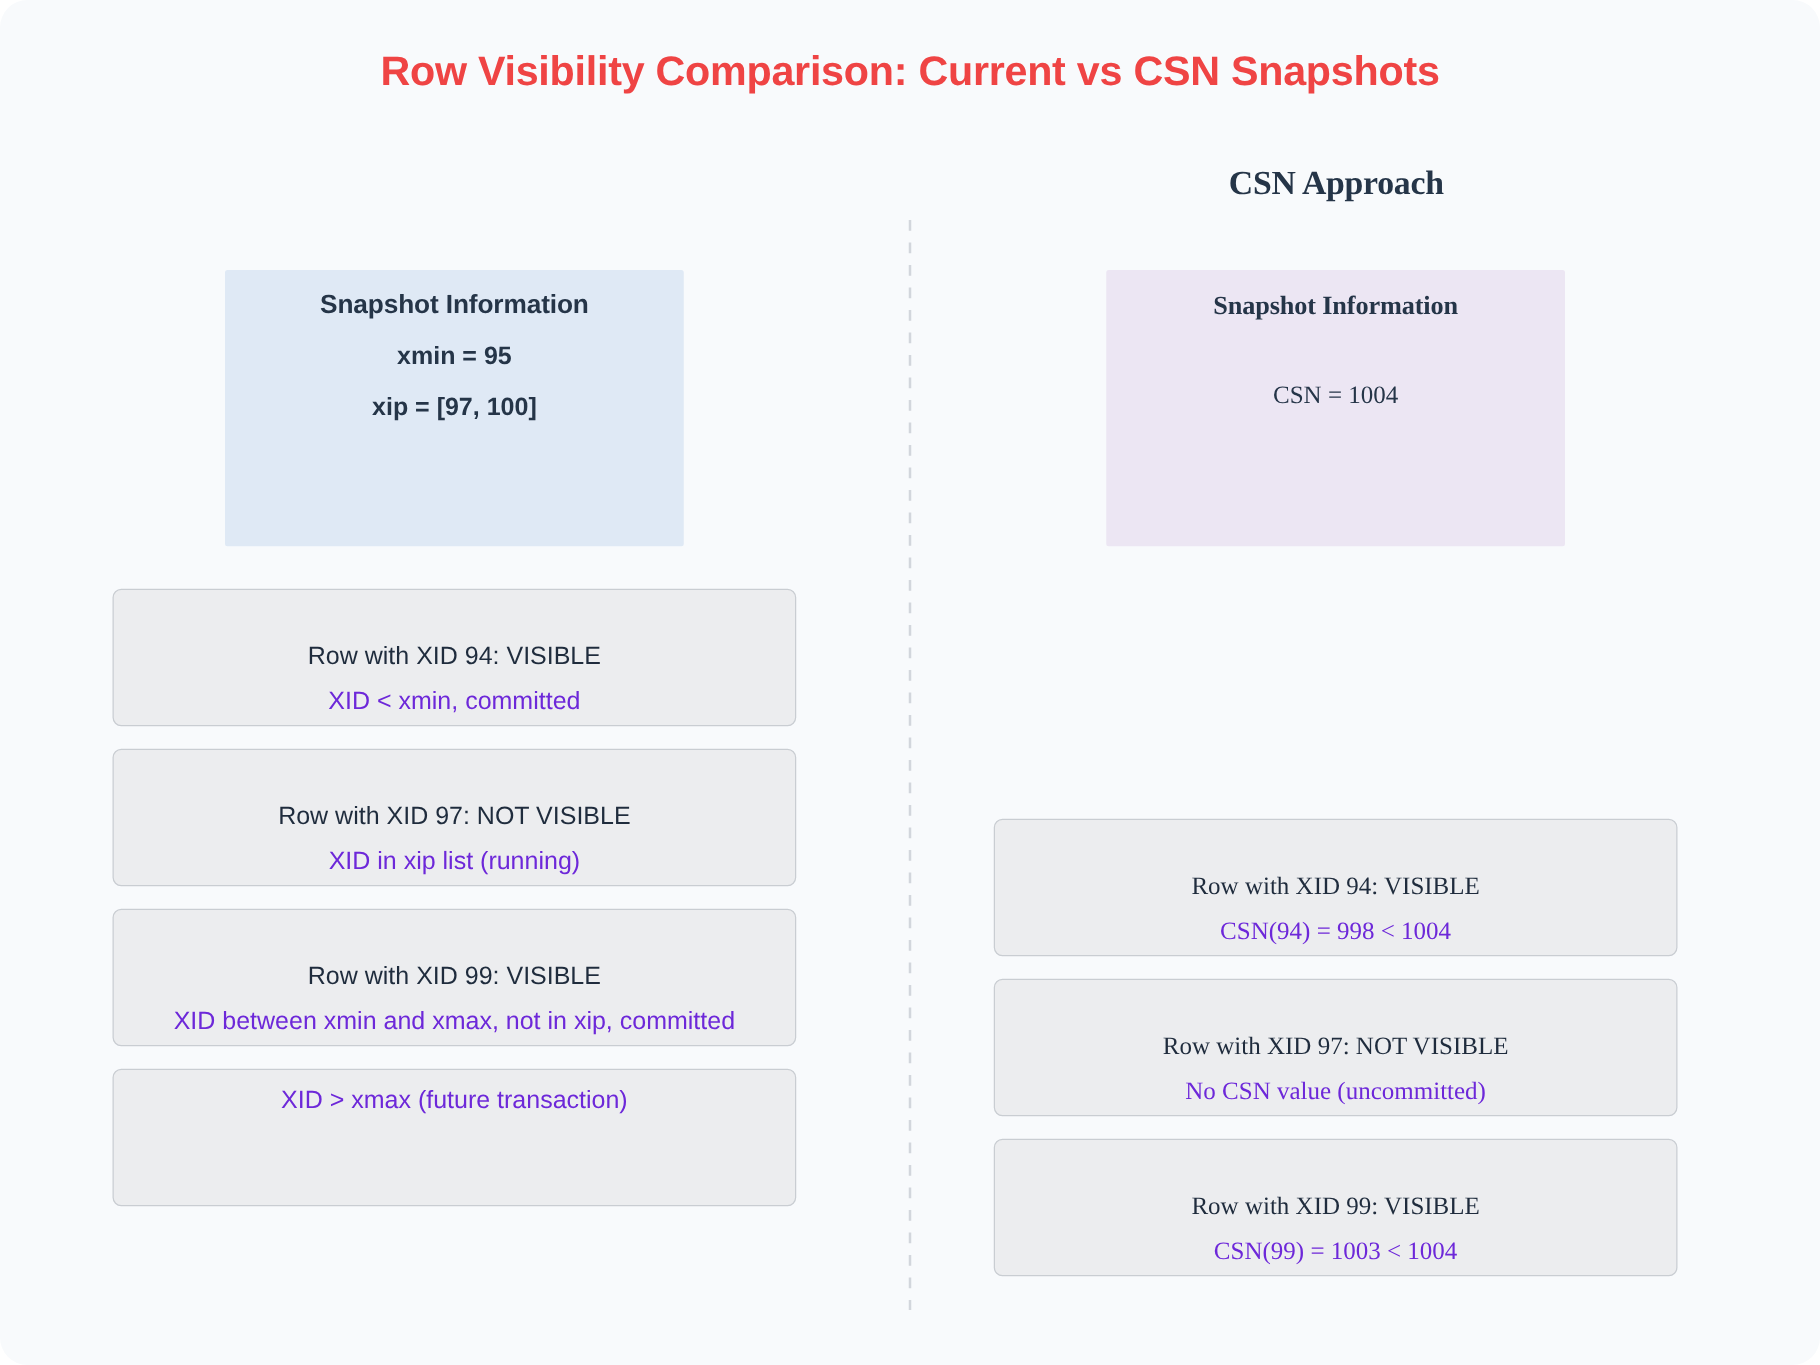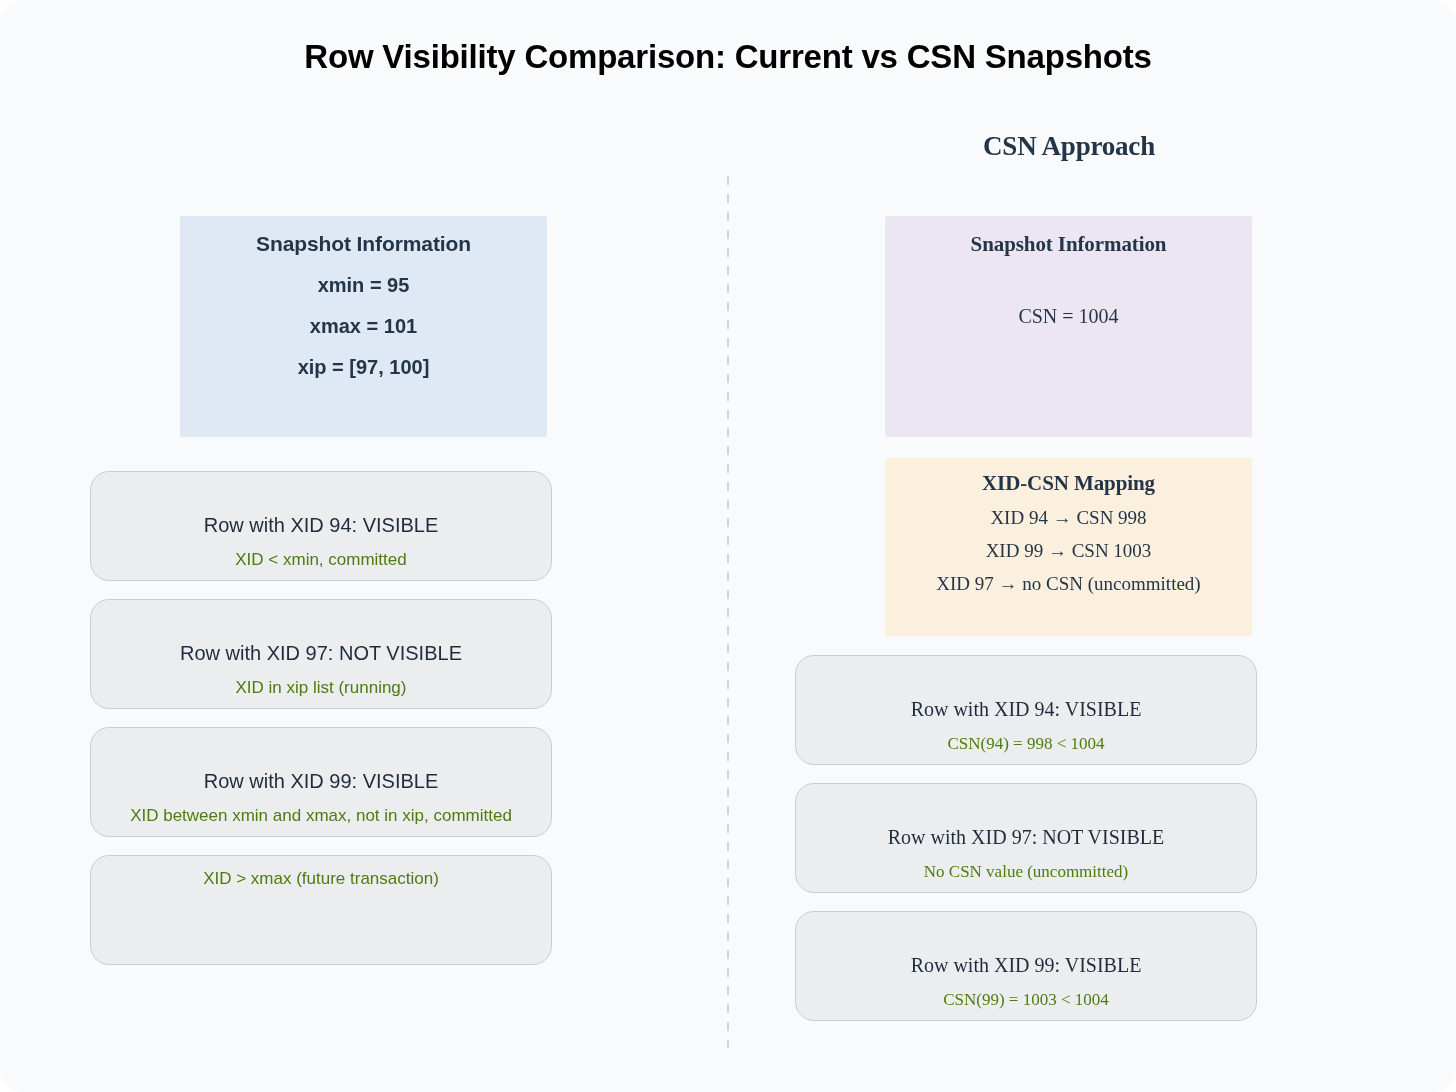--- a/index.html
+++ b/index.html
@@ -24,21 +24,21 @@
 
   
   #page-title {
     position: absolute;
     top: 38px;
     left: 0;
     width: 1456px;
     text-align: center;
     font-size: 33px;
     font-weight: bold;
-    color: #000000;
+    color: #ef4444;
     letter-spacing: -0.2px;
   }
 
   
   #divider {
     position: absolute;
     left: 727px;
     top: 176px;
     width: 2px;
     height: 872px;
@@ -118,55 +118,54 @@
   }
   #xid-csn-mapping .panel-line {
     margin-top: 11px;
     font-size: 19px;
   }
 
   
   .row-card {
     position: absolute;
     left: 90px;
-    width: 462px;
+    width: 547px;
     height: 110px;
     background: #ecedef;
     border: 1px solid #c9cdd2;
-    border-radius: 19px;
+    border-radius: 7px;
     box-sizing: border-box;
     text-align: center;
   }
   .row-card-title {
     font-size: 20px;
     color: #1f2c3d;
     margin-top: 42px;
   }
   .row-card-detail {
-    font-size: 17px;
-    color: #4d7c0f;
+    font-size: 20px;
+    color: #6d28d9;
     margin-top: 13px;
   }
 </style>
 </head>
 <body>
 
 <div id="canvas">
 
   <div id="page-title">Row Visibility Comparison: Current vs CSN Snapshots</div>
 
   <div id="divider"></div>
 
   <div class="column" id="column-left">
 
 
     <div class="info-panel" id="snapshot-current">
       <div class="panel-title">Snapshot Information</div>
       <div class="panel-line">xmin = 95</div>
-      <div class="panel-line">xmax = 101</div>
       <div class="panel-line">xip = [97, 100]</div>
     </div>
 
     <div class="row-card" style="top:471px">
       <div class="row-card-title">Row with XID 94: VISIBLE</div>
       <div class="row-card-detail">XID &lt; xmin, committed</div>
     </div>
     <div class="row-card" style="top:599px">
       <div class="row-card-title">Row with XID 97: NOT VISIBLE</div>
       <div class="row-card-detail">XID in xip list (running)</div>
@@ -183,26 +182,20 @@
 
   <div class="column" id="column-right">
 
     <div class="column-header">CSN Approach</div>
 
     <div class="info-panel" id="snapshot-csn">
       <div class="panel-title">Snapshot Information</div>
       <div class="panel-line">CSN = 1004</div>
     </div>
 
-    <div class="info-panel" id="xid-csn-mapping">
-      <div class="panel-title">XID-CSN Mapping</div>
-      <div class="panel-line">XID 94 → CSN 998</div>
-      <div class="panel-line">XID 99 → CSN 1003</div>
-      <div class="panel-line">XID 97 → no CSN (uncommitted)</div>
-    </div>
 
     <div class="row-card" style="top:655px">
       <div class="row-card-title">Row with XID 94: VISIBLE</div>
       <div class="row-card-detail">CSN(94) = 998 &lt; 1004</div>
     </div>
     <div class="row-card" style="top:783px">
       <div class="row-card-title">Row with XID 97: NOT VISIBLE</div>
       <div class="row-card-detail">No CSN value (uncommitted)</div>
     </div>
     <div class="row-card" style="top:911px">

